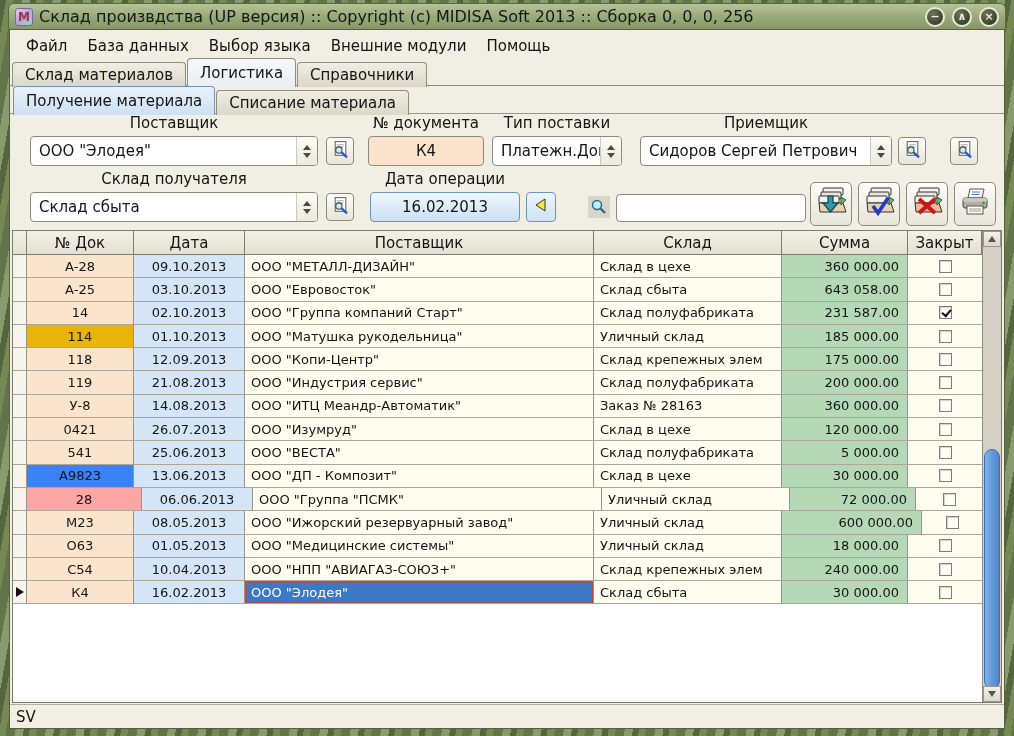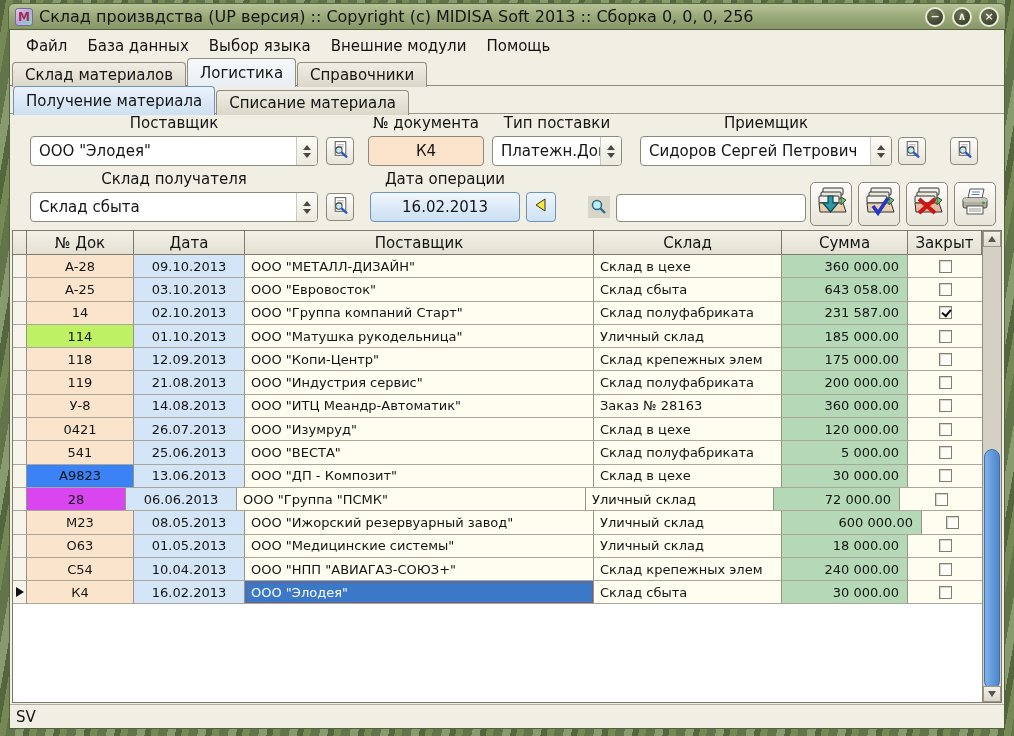--- a/index.html
+++ b/index.html
@@ -332,21 +332,21 @@
             <div class="c date" style="width: 111px; background: rgb(211, 229, 246);">02.10.2013</div>
             <div class="c sup" style="width: 349px; background: rgb(255, 252, 240);">ООО "Группа компаний Старт"</div>
             <div class="c wh" style="width: 188px; background: rgb(255, 252, 240);">Склад полуфабриката</div>
             <div class="c sum" style="width: 126px; background: rgb(181, 217, 182);">231 587.00</div>
             <div class="c closed" style="flex: 1 1 0%; background: rgb(255, 252, 240);">
               <span class="cb on"></span>
             </div>
           </div>
           <div class="row">
             <div class="c gutter" style="width: 14px;"></div>
-            <div class="c doc" style="width: 107px; background: #bef264;">114</div>
+            <div class="c doc" style="width: 107px; background: #eab308;">114</div>
             <div class="c date" style="width: 111px; background: rgb(211, 229, 246);">01.10.2013</div>
             <div class="c sup" style="width: 349px; background: rgb(255, 252, 240);">ООО "Матушка рукодельница"</div>
             <div class="c wh" style="width: 188px; background: rgb(255, 252, 240);">Уличный склад</div>
             <div class="c sum" style="width: 126px; background: rgb(181, 217, 182);">185 000.00</div>
             <div class="c closed" style="flex: 1 1 0%; background: rgb(255, 252, 240);">
               <span class="cb"></span>
             </div>
           </div>
           <div class="row">
             <div class="c gutter" style="width: 14px;"></div>
@@ -409,21 +409,21 @@
             <div class="c date" style="width: 111px; background: rgb(211, 229, 246);">13.06.2013</div>
             <div class="c sup" style="width: 349px; background: rgb(255, 252, 240);">ООО "ДП - Композит"</div>
             <div class="c wh" style="width: 188px; background: rgb(255, 252, 240);">Склад в цехе</div>
             <div class="c sum" style="width: 126px; background: rgb(181, 217, 182);">30 000.00</div>
             <div class="c closed" style="flex: 1 1 0%; background: rgb(255, 252, 240);">
               <span class="cb"></span>
             </div>
           </div>
           <div class="row">
             <div class="c gutter" style="width: 14px;"></div>
-            <div class="c doc" style="width: 99px; background: #d946ef;">28</div>
+            <div class="c doc" style="width: 115px; background: #fca5a5;">28</div>
             <div class="c date" style="width: 111px; background: rgb(211, 229, 246);">06.06.2013</div>
             <div class="c sup" style="width: 349px; background: rgb(255, 252, 240);">ООО "Группа "ПСМК"</div>
             <div class="c wh" style="width: 188px; background: rgb(255, 252, 240);">Уличный склад</div>
             <div class="c sum" style="width: 126px; background: rgb(181, 217, 182);">72 000.00</div>
             <div class="c closed" style="flex: 1 1 0%; background: rgb(255, 252, 240);">
               <span class="cb"></span>
             </div>
           </div>
           <div class="row">
             <div class="c gutter" style="width: 14px;"></div>

